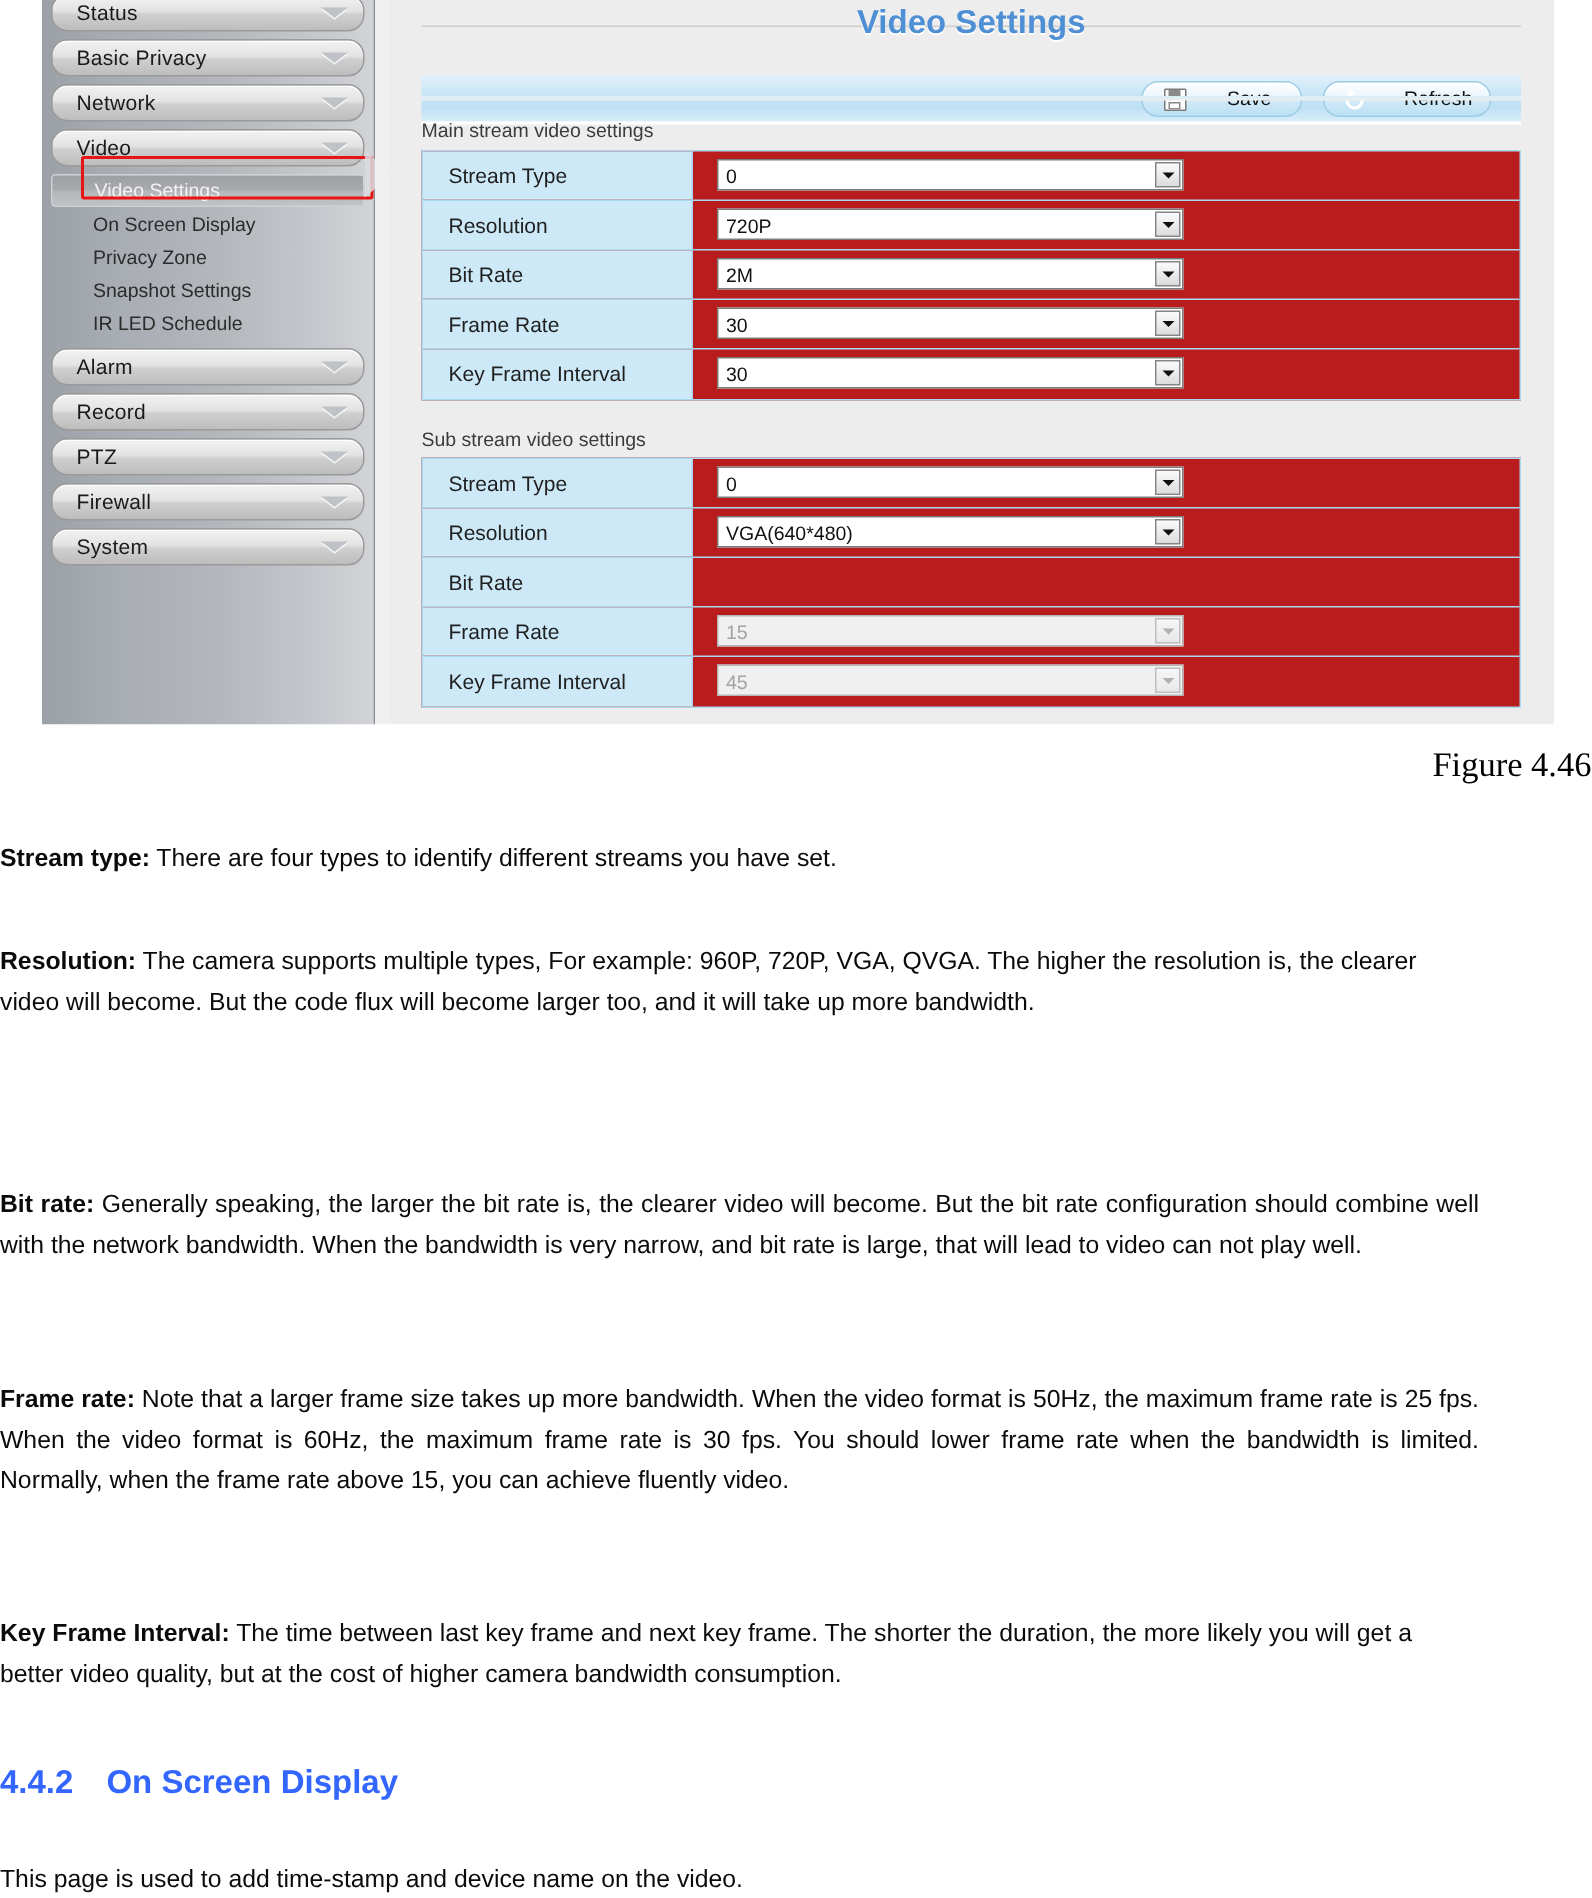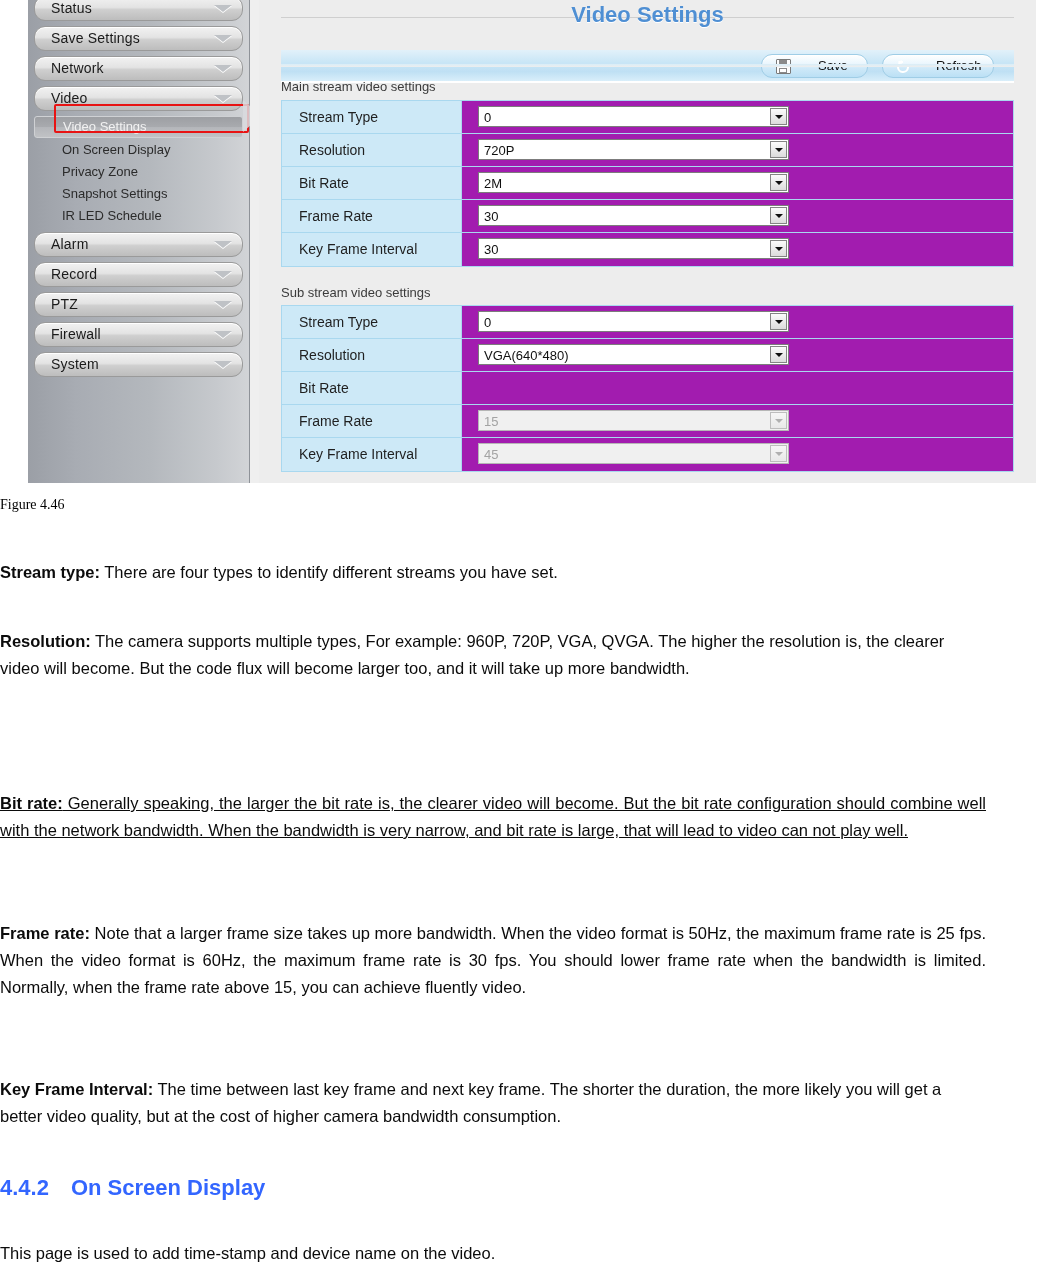--- a/index.html
+++ b/index.html
@@ -120,21 +120,21 @@
   }
   .ico-refresh{
     position:absolute; left:12px; top:3px; width:16px; height:16px;
   }
 
   .section-label{
     position:absolute; font-size:13px; color:#3b3b3b;
   }
   .ftable{
     position:absolute; border:1px solid #a9d8ef; box-sizing:border-box;
-    background:#a21caf;
+    background:#b91c1c;
   }
   .frow{
     position:relative; height:33px; box-sizing:border-box;
     border-bottom:1px solid #a9d8ef;
   }
   .frow:last-child{ border-bottom:none; }
   .fkey{
     position:absolute; left:0; top:0; width:180px; height:100%;
     background:#cde9f7; box-sizing:border-box; border-right:1px solid #a9d8ef;
   }
@@ -165,22 +165,22 @@
   }
   .combo.disabled{ background:#f0f0f0; border-color:#b6b6b6; }
   .combo.disabled .cv{ color:#a3a3a3; }
   .combo.disabled .arrowbtn{
     background:linear-gradient(to bottom,#f6f6f6,#e8e8e8); border-color:#bdbdbd;
   }
   .combo.disabled .arrowbtn i{ border-top-color:#b0b0b0; }
 
   
   .caption{
-    position:absolute; left:0; top:497px; width:1061px; text-align:left;
-    font-family:"Liberation Serif", serif; font-size:14px; color:#000;
+    position:absolute; left:0; top:497px; width:1061px; text-align:right;
+    font-family:"Liberation Serif", serif; font-size:23px; color:#000;
   }
   .doc{
     position:absolute; left:0; width:986px;
     font-size:16.5px; line-height:27px; color:#0b0b0b;
     text-align:justify;
   }
   .doc b{ font-weight:bold; }
   .nojust{ text-align:left; }
   .h2{
     position:absolute; left:0; width:1061px;
@@ -194,21 +194,21 @@
 <div class="shot">
 
   <div class="nav">
 
     <div class="navgroup" style="margin-top:-4px">
       <span class="lbl">Status</span>
       <span class="chev"></span>
     </div>
 
     <div class="navgroup">
-      <span class="lbl">Save Settings</span>
+      <span class="lbl">Basic Privacy</span>
       <span class="chev"></span>
     </div>
 
     <div class="navgroup">
       <span class="lbl">Network</span>
       <span class="chev"></span>
     </div>
 
     <div class="navgroup">
       <span class="lbl">Video</span>
@@ -428,21 +428,21 @@
 <div class="caption">Figure 4.46</div>
 
 <div class="doc nojust" style="top:559px;">
   <b>Stream type:</b><span> There are four types to identify different streams you have set.</span>
 </div>
 
 <div class="doc nojust" style="top:628px;">
   <b>Resolution:</b><span> The camera supports multiple types, For example: 960P, 720P, VGA, QVGA. The higher the resolution is, the clearer video will become. But the code flux will become larger too, and it will take up more bandwidth.</span>
 </div>
 
-<div class="doc" style="top:790px;text-decoration:underline;">
+<div class="doc" style="top:790px;">
   <b>Bit rate:</b><span> Generally speaking, the larger the bit rate is, the clearer video will become. But the bit rate configuration should combine well with the network bandwidth. When the bandwidth is very narrow, and bit rate is large, that will lead to video can not play well.</span>
 </div>
 
 <div class="doc" style="top:920px;">
   <b>Frame rate:</b><span> Note that a larger frame size takes up more bandwidth. When the video format is 50Hz, the maximum frame rate is 25 fps. When the video format is 60Hz, the maximum frame rate is 30 fps. You should lower frame rate when the bandwidth is limited. Normally, when the frame rate above 15, you can achieve fluently video.</span>
 </div>
 
 <div class="doc nojust" style="top:1076px;">
   <b>Key Frame Interval:</b><span> The time between last key frame and next key frame. The shorter the duration, the more likely you will get a better video quality, but at the cost of higher camera bandwidth consumption.</span>
 </div>

